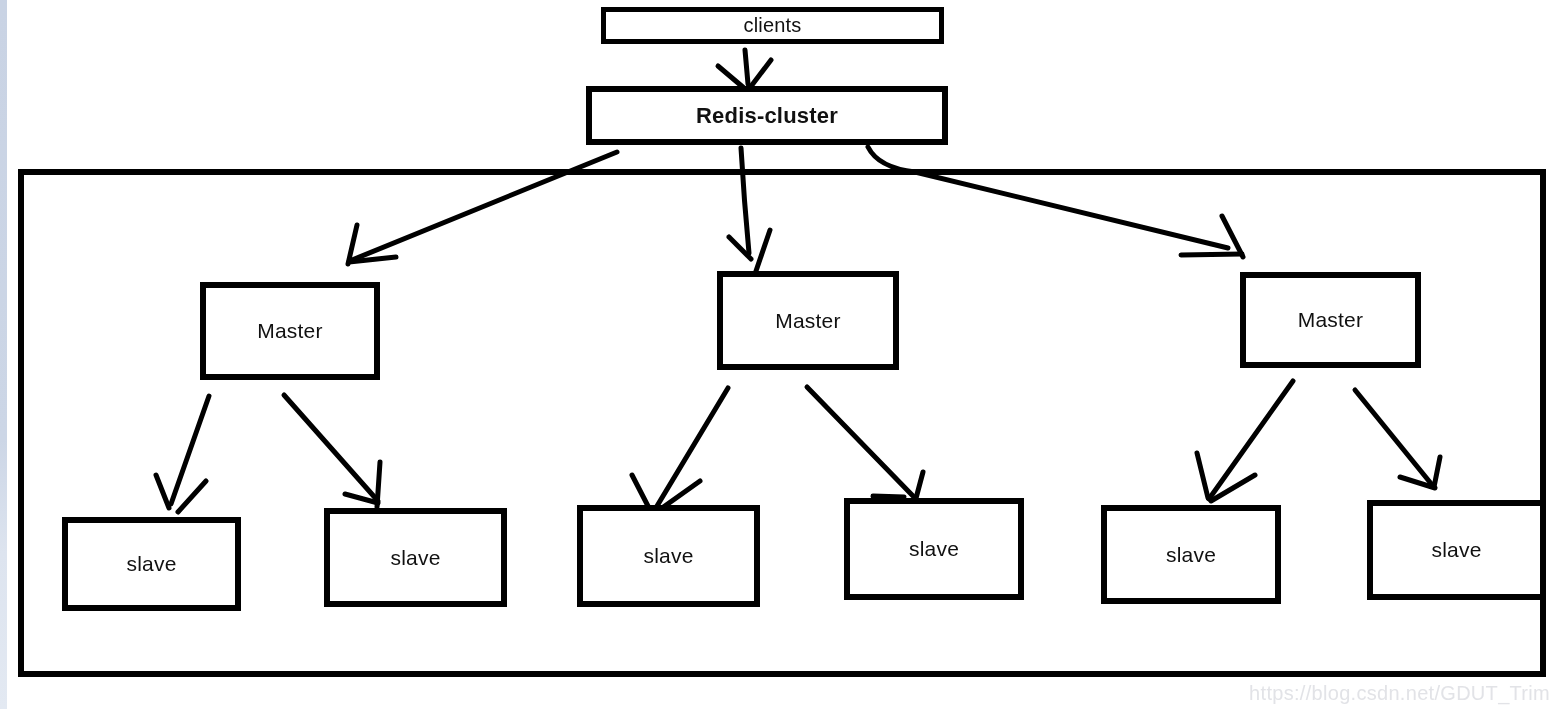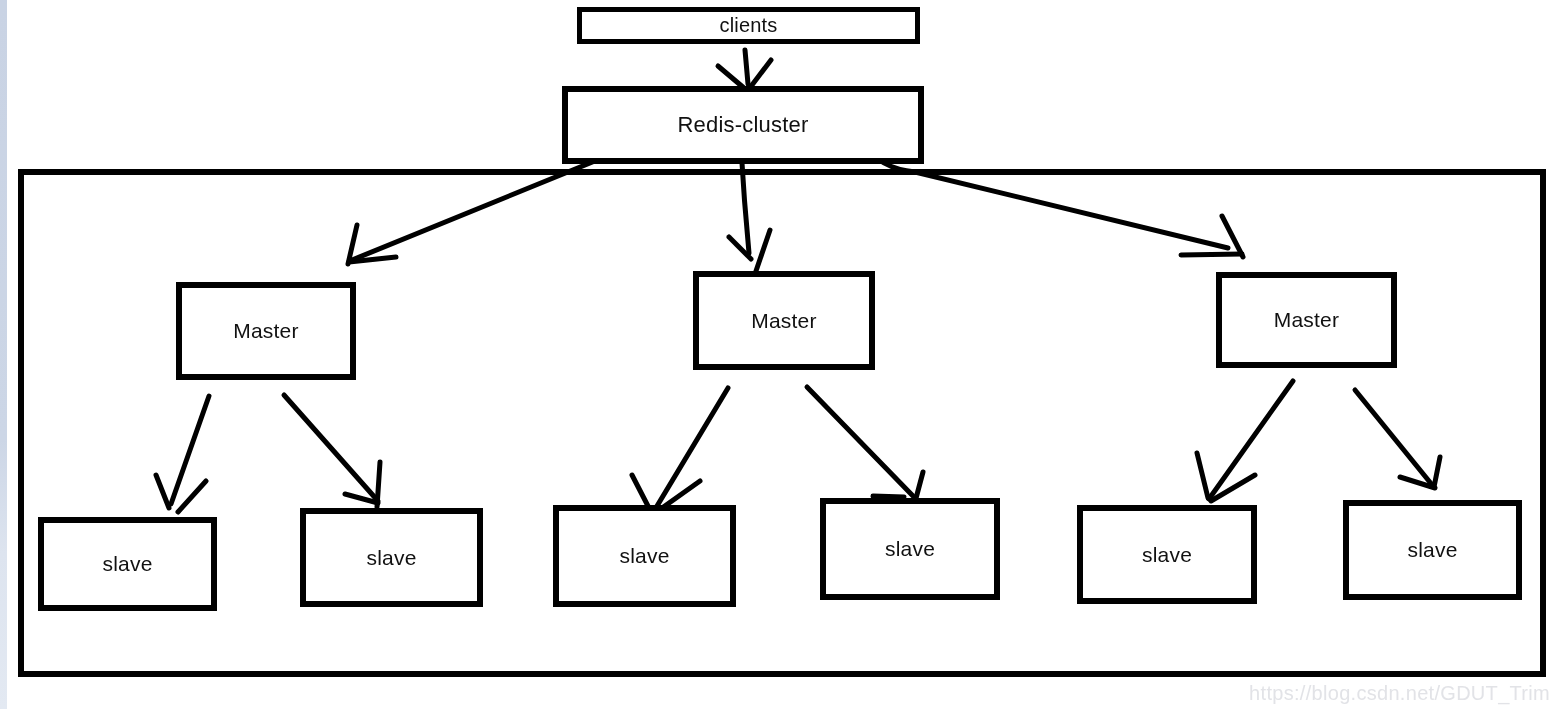--- a/index.html
+++ b/index.html
@@ -29,25 +29,26 @@
     position: absolute;
     box-sizing: border-box;
     background: #ffffff;
     border: 5px solid #000000;
     display: flex;
     align-items: center;
     justify-content: center;
     color: #111111;
     font-size: 21px;
     letter-spacing: 0.2px;
+    margin-left: 24px;
   }
   .node.thick { border-width: 6px; }
 
   #clients-box        { left: 577px; top: 7px;   width: 343px; height: 37px;  font-size: 20px; }
-  #redis-cluster-box  { left: 562px; top: 86px;  width: 362px; height: 78px;  border-width: 6px; font-size: 22px; }
+  #redis-cluster-box  { left: 562px; top: 86px;  width: 362px; height: 59px;  border-width: 6px; font-size: 22px; font-weight: bold; }
 
   #cluster-boundary {
     position: absolute;
     box-sizing: border-box;
     left: 18px; top: 169px; width: 1528px; height: 508px;
     border: 6px solid #000000;
     background: transparent;
   }
 
   #master-0 { left: 176px;  top: 282px; width: 180px; height: 98px; }

